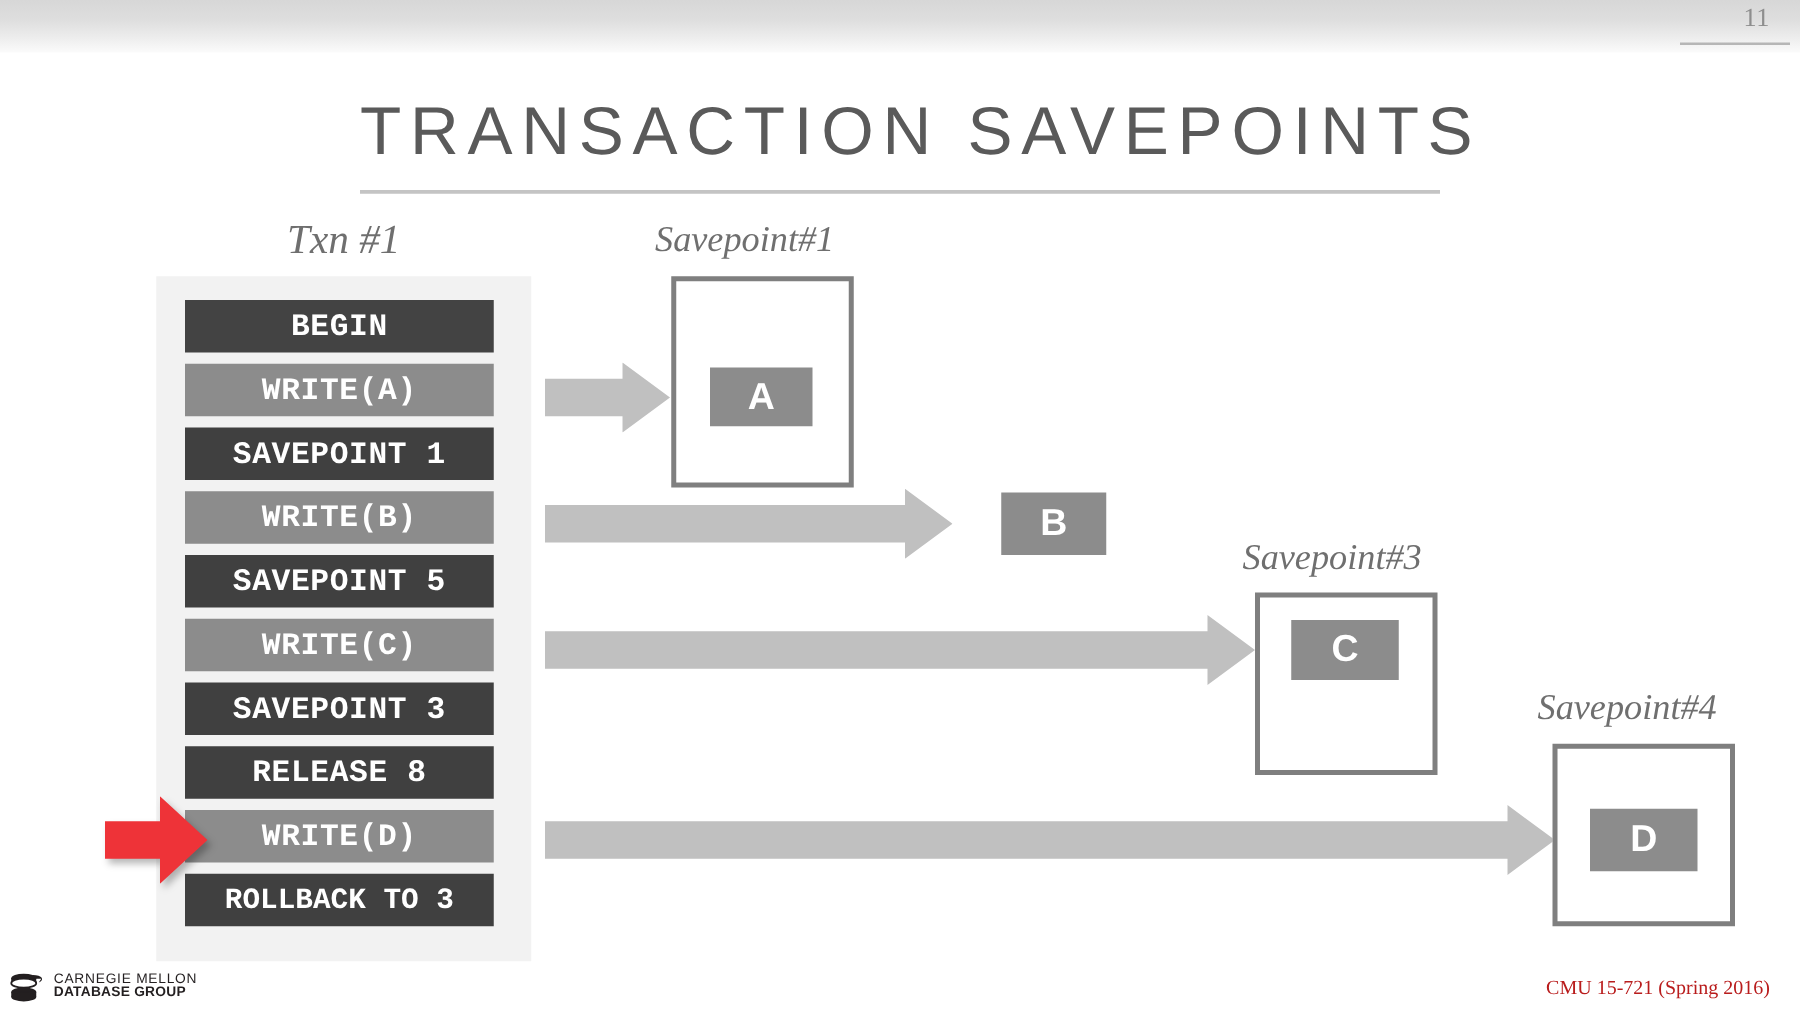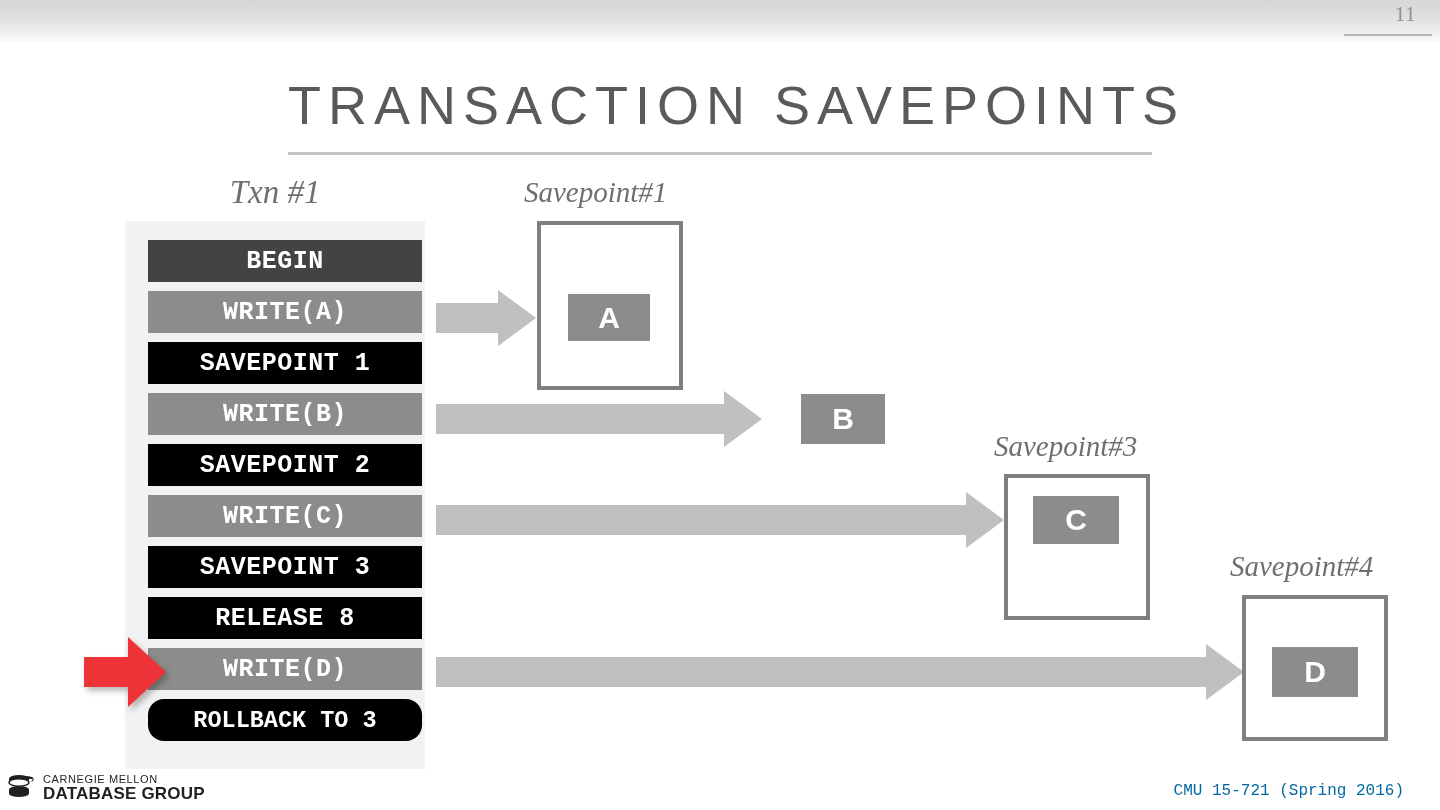--- a/index.html
+++ b/index.html
@@ -76,39 +76,39 @@
   }
   .txn-panel {
     position: absolute;
     left: 125px; top: 221px;
     width: 300px; height: 548px;
     background: #f2f2f2;
   }
   .txn-list {
     position: absolute;
     left: 148px; top: 240px;
-    width: 274px;
+    width: 247px;
   }
   .op-row {
     height: 42px;
     margin-bottom: 9px;
     display: flex;
     align-items: center;
     justify-content: center;
     font-family: "Liberation Mono", monospace;
     font-weight: bold;
     font-size: 25px;
     color: #ffffff;
     letter-spacing: 0.5px;
     white-space: nowrap;
   }
   .op-begin  { background: #434343; }
   .op-write  { background: #8c8c8c; }
-  .op-sp     { background: #000000; }
-  .op-row.tight { font-size: 23.5px; letter-spacing: 0px; border-radius: 16px; }
+  .op-sp     { background: #404040; }
+  .op-row.tight { font-size: 23.5px; letter-spacing: 0px; }
 
   
   .red-arrow {
     position: absolute;
     left: 84px; top: 637px;
     width: 82px; height: 70px;
     filter: drop-shadow(3px 4px 3px rgba(0,0,0,0.28));
   }
 
   
@@ -154,31 +154,31 @@
     line-height: 1.0;
   }
   .logo-line1 {
     font-family: "Liberation Sans", sans-serif;
     font-size: 11px;
     color: #231f20;
     letter-spacing: 0.6px;
   }
   .logo-line2 {
     font-family: "Liberation Sans", sans-serif;
-    font-size: 17px;
+    font-size: 11px;
     font-weight: bold;
     color: #231f20;
     letter-spacing: 0.2px;
   }
   .footer-course {
     position: absolute;
-    right: 36px; bottom: 10px;
-    font-family: Liberation Mono, monospace;
+    right: 24px; bottom: 10px;
+    font-family: Liberation Serif, serif;
     font-size: 16px;
-    color: #0369a1;
+    color: #b91c1c;
     white-space: nowrap;
   }
 </style>
 </head>
 <body>
 
 <div id="slide">
 
   <div class="header-band"></div>
   <div class="page-number">11</div>
@@ -196,21 +196,21 @@
       <div class="op-row op-write">
         <span>WRITE(A)</span>
       </div>
       <div class="op-row op-sp">
         <span>SAVEPOINT 1</span>
       </div>
       <div class="op-row op-write">
         <span>WRITE(B)</span>
       </div>
       <div class="op-row op-sp">
-        <span>SAVEPOINT 2</span>
+        <span>SAVEPOINT 5</span>
       </div>
       <div class="op-row op-write">
         <span>WRITE(C)</span>
       </div>
       <div class="op-row op-sp">
         <span>SAVEPOINT 3</span>
       </div>
       <div class="op-row op-sp">
         <span>RELEASE 8</span>
       </div>

